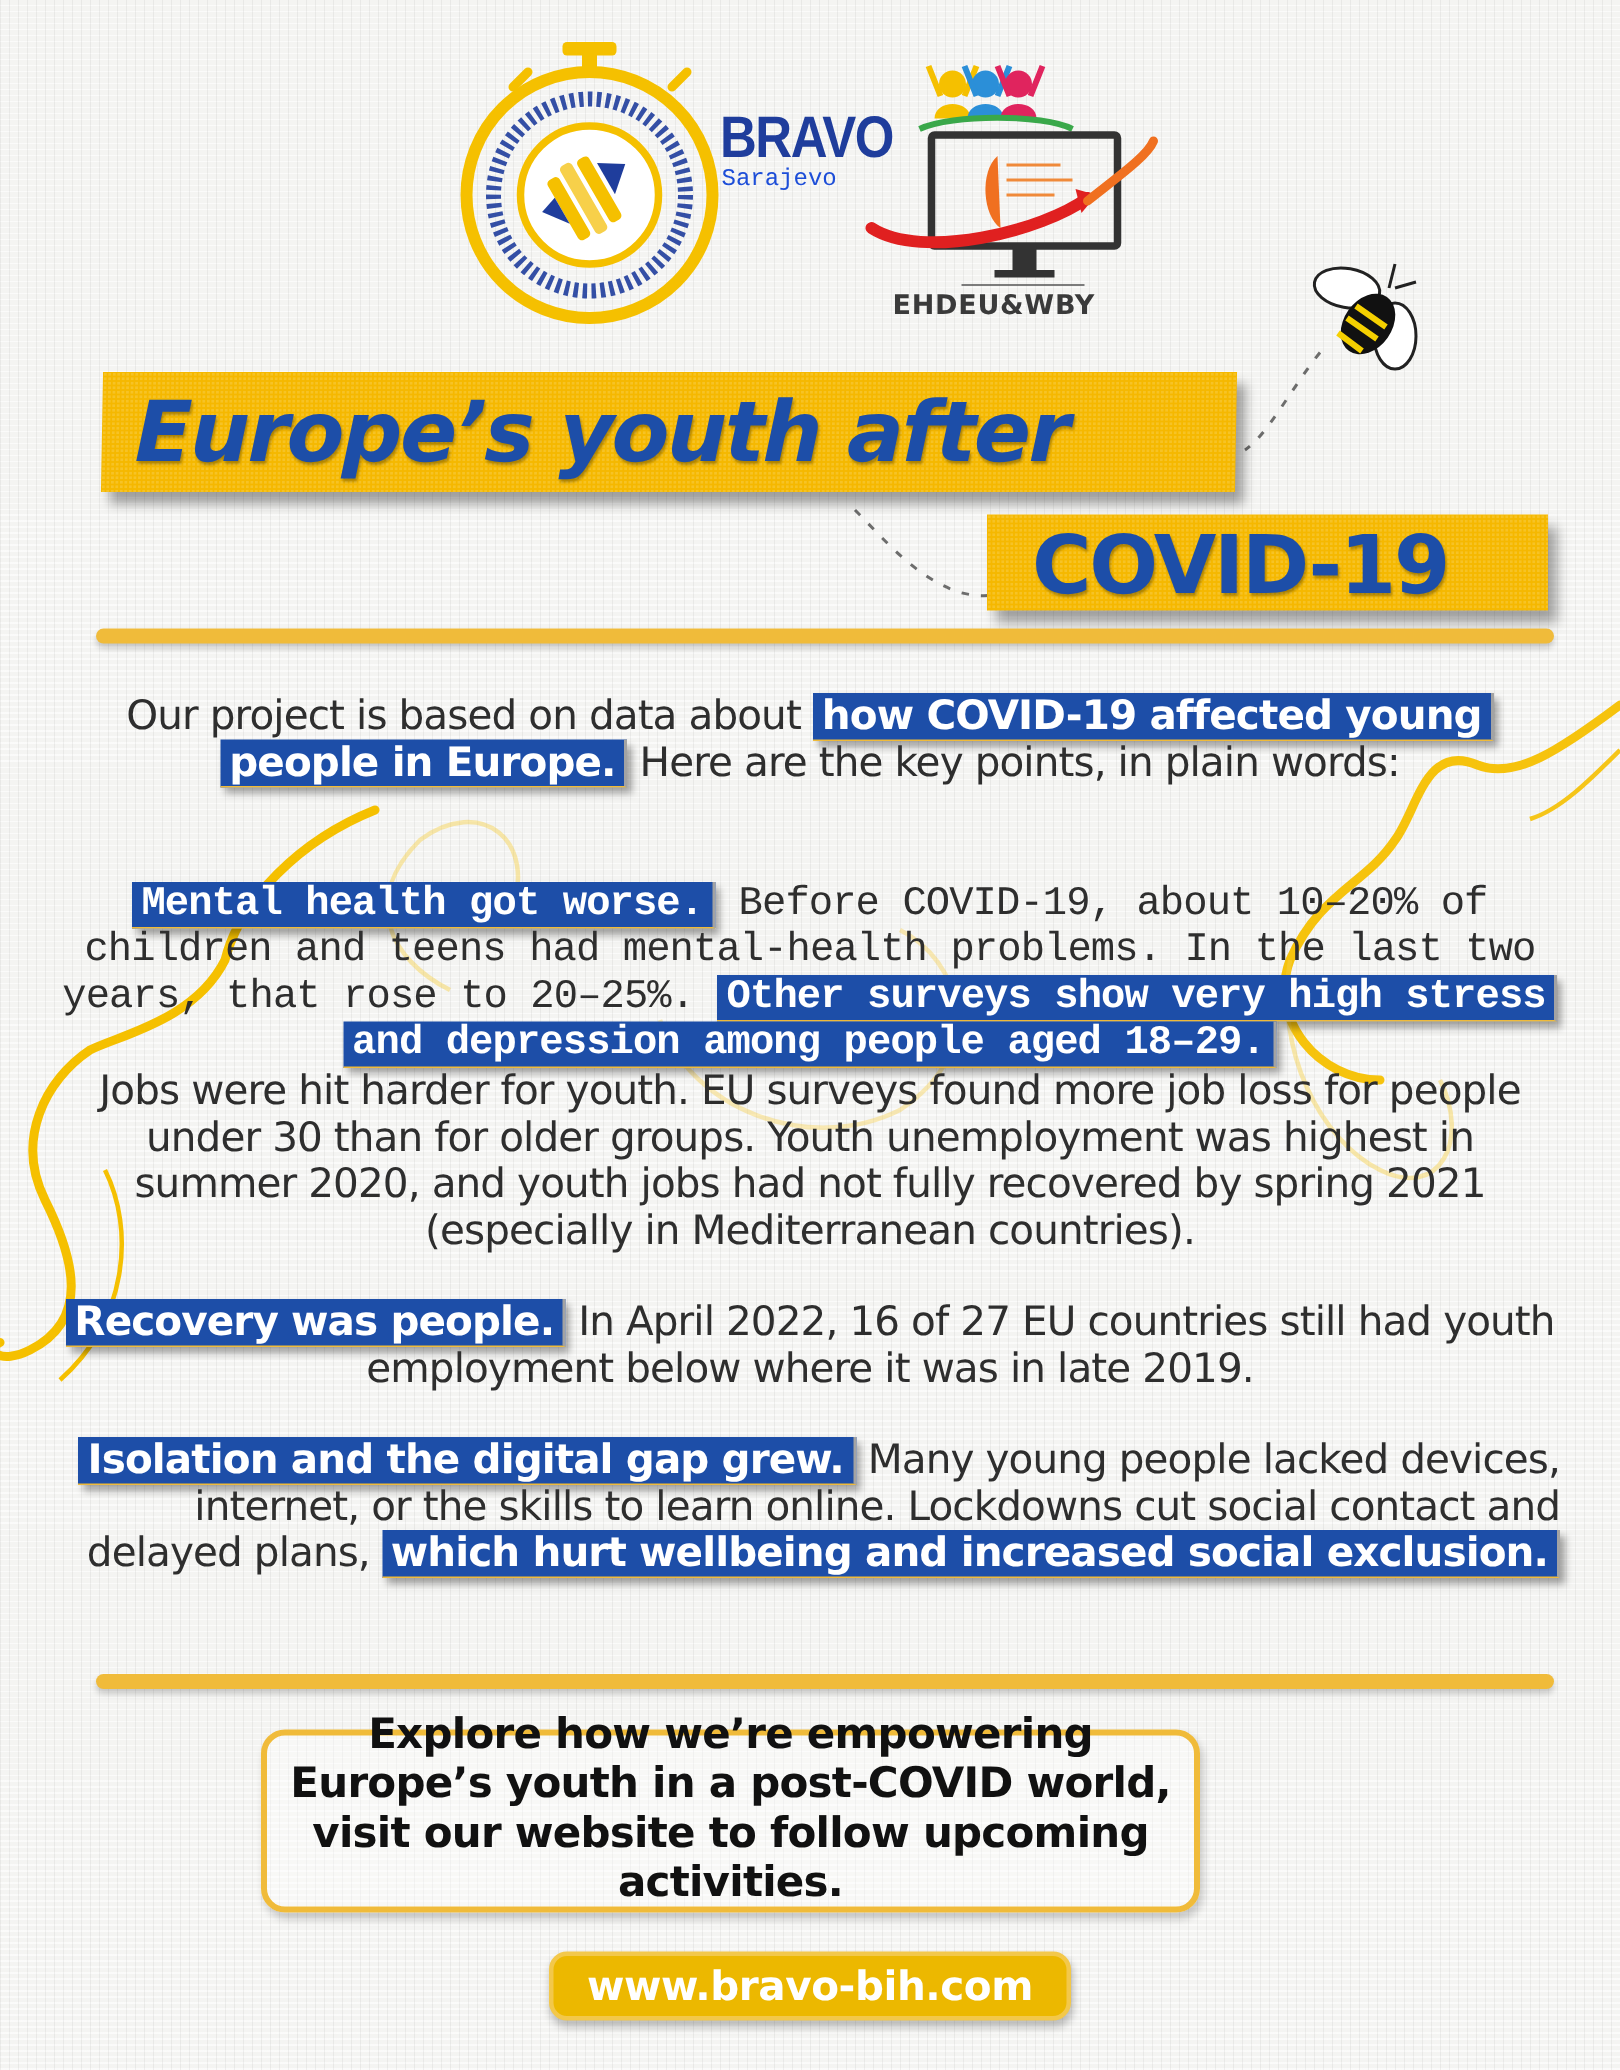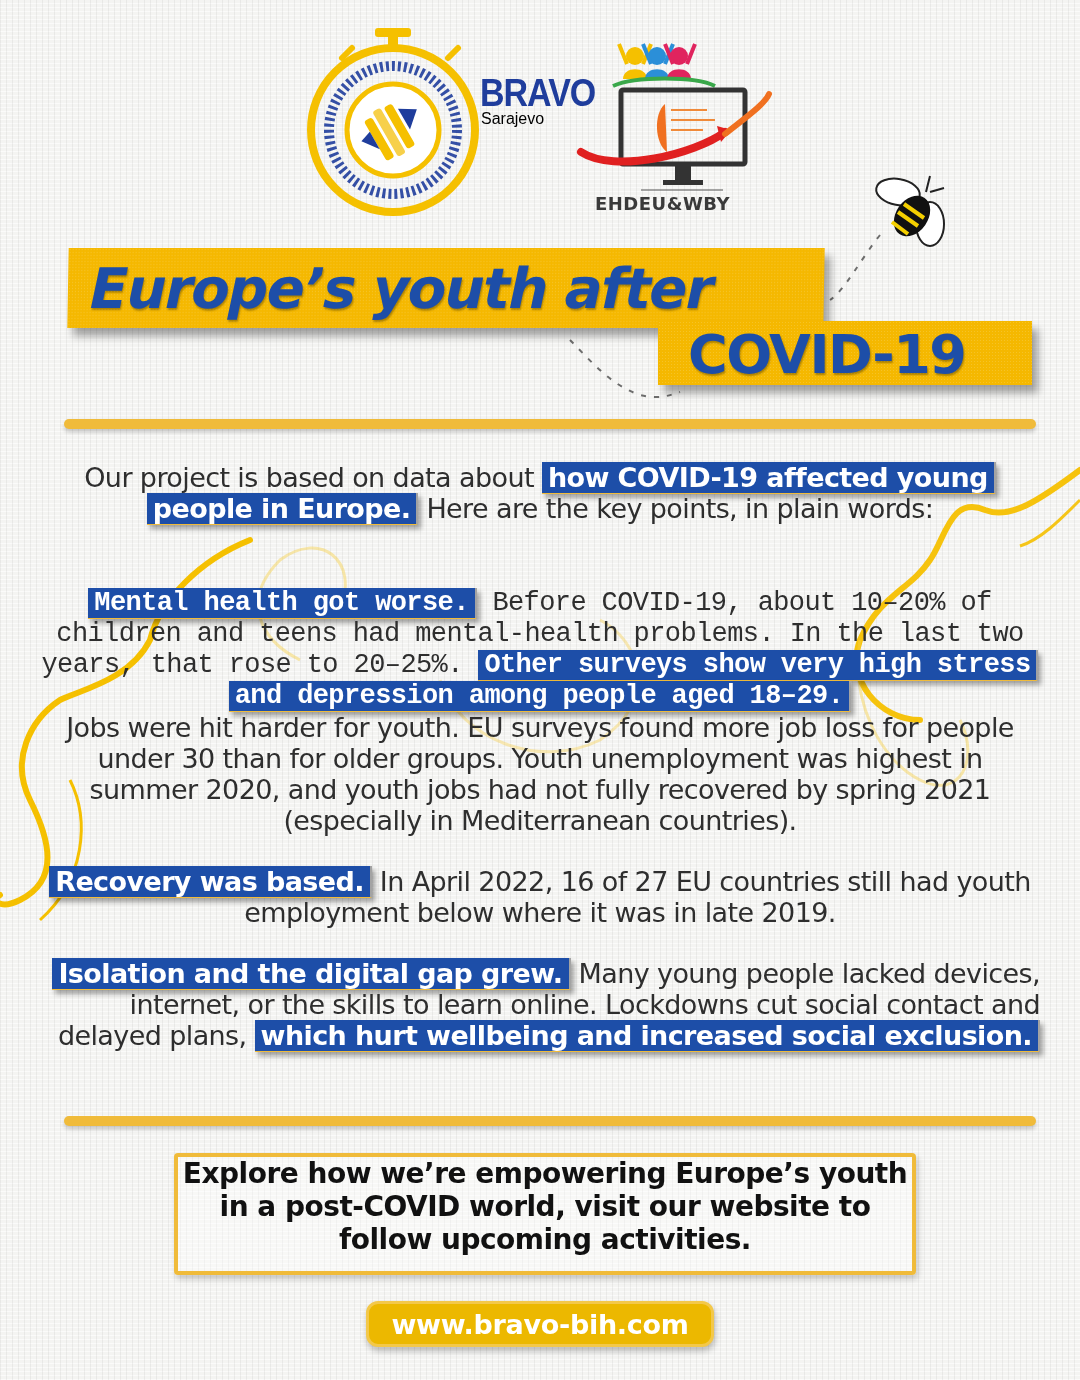--- a/index.html
+++ b/index.html
@@ -13,37 +13,37 @@
       repeating-linear-gradient(0deg, rgba(255,255,255,0.6) 0px, rgba(255,255,255,0.6) 1px, transparent 1px, transparent 4px);
     color: #2b2b2b;
   }
 
   
   .swirls { position: absolute; left: 0; top: 0; width: 1080px; height: 1380px; pointer-events: none; }
 
   
   .logo-bravo { position: absolute; left: 300px; top: 28px; width: 270px; height: 190px; }
   .bravo-word { position: absolute; left: 480px; top: 70px; font-family: "Liberation Sans", sans-serif; font-weight: 700; font-size: 34px; color: #1f3d9c; letter-spacing: -1px; transform: scaleY(1.15); transform-origin: left top; }
-  .bravo-sub { position: absolute; left: 481px; top: 110px; font-family: Liberation Sans, sans-serif; font-size: 16px; color: #000000; }
+  .bravo-sub { position: absolute; left: 481px; top: 110px; font-family: Liberation Mono, monospace; font-size: 16px; color: #1d4ed8; }
 
   .logo-ehdeu { position: absolute; left: 575px; top: 34px; width: 200px; height: 160px; }
   .ehdeu-word { position: absolute; left: 595px; top: 193px; font-family: "DejaVu Sans", sans-serif; font-weight: 700; font-size: 18px; color: #3a3a3a; letter-spacing: 0.5px; }
 
   .bee { position: absolute; left: 868px; top: 170px; width: 90px; height: 90px; }
 
   
   .banner {
     position: absolute;
     background: #f5b800;
     background-image: radial-gradient(rgba(255,255,255,0.15) 1px, transparent 1px);
     background-size: 3px 3px;
     box-shadow: 6px 8px 8px rgba(0,0,0,0.35);
   }
   .banner-1 { left: 68px; top: 248px; width: 756px; height: 80px; transform: skewX(-1deg); }
-  .banner-2 { left: 658px; top: 321px; width: 374px; height: 64px; }
+  .banner-2 { left: 658px; top: 343px; width: 374px; height: 64px; }
   .banner-text {
     position: absolute;
     font-family: "DejaVu Sans", sans-serif;
     font-weight: 700;
     font-style: italic;
     color: #1d4ea8;
     letter-spacing: -1.5px;
     white-space: nowrap;
     text-shadow: 1px 2px 2px rgba(0,0,0,0.3);
   }
@@ -79,26 +79,26 @@
   }
   .p-intro { top: 462px; }
   .p-mental { top: 588px; font-family: Liberation Mono, monospace; }
   .p-jobs { top: 712px; text-align: center; }
   .p-recovery { top: 866px; }
   .p-isolation { top: 958px; text-align: right; }
 
   
   .cta-box {
     position: absolute;
-    left: 174px; top: 1153px; width: 742px; height: 122px;
+    left: 174px; top: 1153px; width: 626px; height: 122px;
     border: 4px solid #f0bb3a;
-    border-radius: 4px;
+    border-radius: 16px;
     background: rgba(255,255,255,0.35);
     box-shadow: 2px 4px 6px rgba(0,0,0,0.2);
-    display: flex; align-items: flex-start; justify-content: center;
+    display: flex; align-items: flex-end; justify-content: center;
   }
   .cta-text {
     text-align: center;
     font-family: "DejaVu Sans", sans-serif;
     font-weight: 700;
     font-size: 28px;
     line-height: 33px;
     color: #111111;
     letter-spacing: -0.5px;
   }
@@ -194,21 +194,21 @@
 </div>
 
 <div class="divider divider-top"></div>
 
 <p class="body-text p-intro"><span>Our project is based on data about </span><span class="hl">how COVID-19 affected young people in Europe.</span><span> Here are the key points, in plain words:</span></p>
 
 <p class="body-text p-mental"><span class="hl">Mental health got worse.</span><span> Before COVID-19, about 10–20% of children and teens had mental-health problems. In the last two years, that rose to 20–25%. </span><span class="hl">Other surveys show very high stress and depression among people aged 18–29.</span></p>
 
 <p class="body-text p-jobs">Jobs were hit harder for youth. EU surveys found more job loss for people under 30 than for older groups. Youth unemployment was highest in summer 2020, and youth jobs had not fully recovered by spring 2021 (especially in Mediterranean countries).</p>
 
-<p class="body-text p-recovery"><span class="hl">Recovery was based.</span><span> In April 2022, 16 of 27 EU countries still had youth employment below where it was in late 2019.</span></p>
+<p class="body-text p-recovery"><span class="hl">Recovery was people.</span><span> In April 2022, 16 of 27 EU countries still had youth employment below where it was in late 2019.</span></p>
 
 <p class="body-text p-isolation"><span class="hl">Isolation and the digital gap grew.</span><span> Many young people lacked devices, internet, or the skills to learn online. Lockdowns cut social contact and delayed plans, </span><span class="hl">which hurt wellbeing and increased social exclusion.</span></p>
 
 <div class="divider divider-bottom"></div>
 
 <div class="cta-box">
   <p class="cta-text">Explore how we’re empowering Europe’s youth in a post-COVID world, visit our website to follow upcoming activities.</p>
 </div>
 
 <a class="url-pill">www.bravo-bih.com</a>

